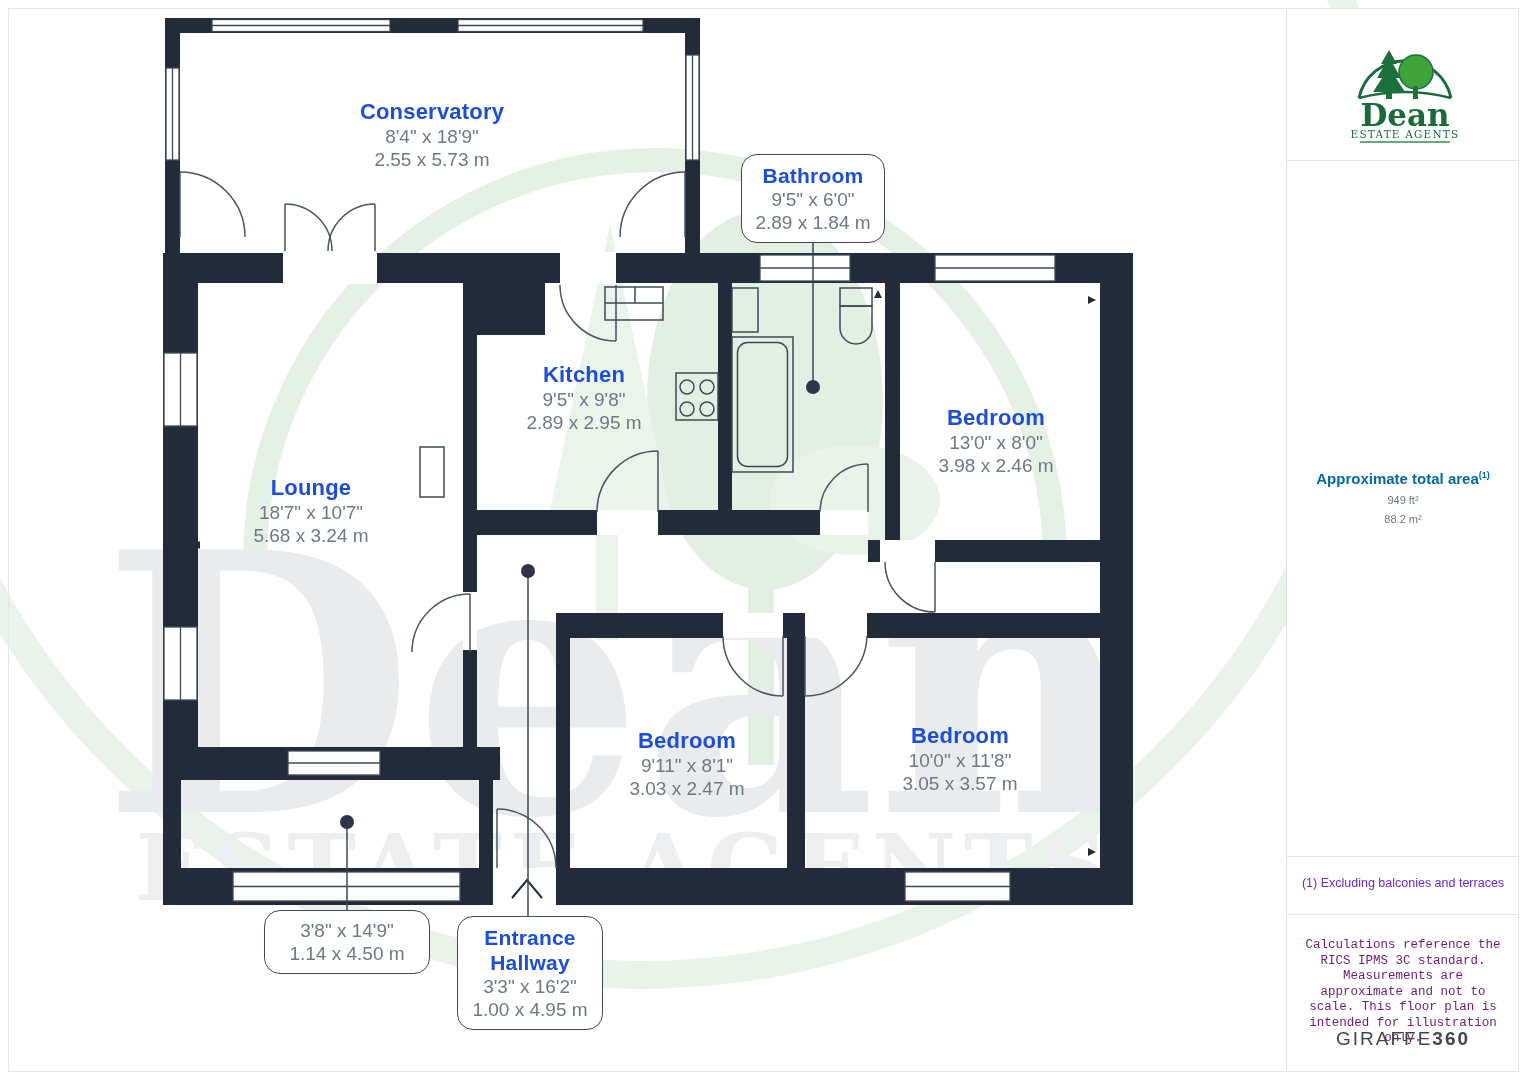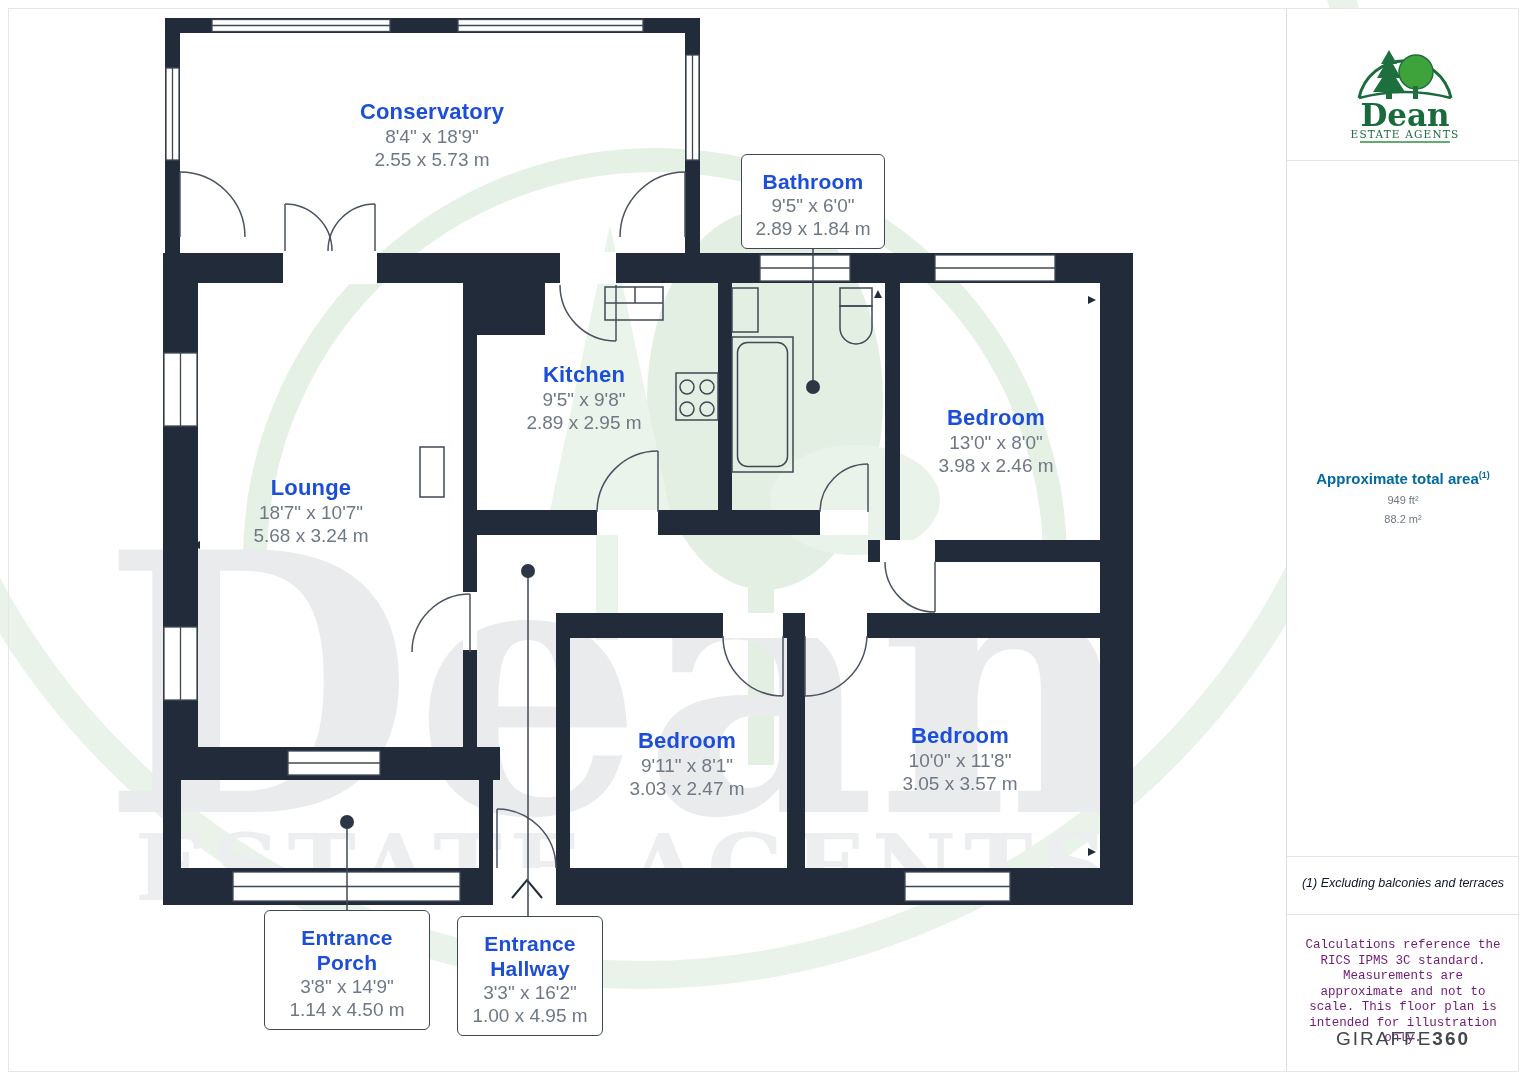--- a/index.html
+++ b/index.html
@@ -8,34 +8,34 @@
     background:#ffffff;font-family:"Liberation Sans",sans-serif;
     -webkit-font-smoothing:antialiased;
   }
   .frame{position:absolute;left:8px;top:8px;right:8px;bottom:8px;
     border:1px solid #e4e7ea;pointer-events:none;z-index:40;}
   
   .plan-svg{position:absolute;left:0;top:0;z-index:5;}
   .room-label{position:absolute;transform:translateX(-50%);text-align:center;z-index:10;white-space:nowrap;}
   .room-title{font-size:22px;font-weight:700;color:#1d4ed8;line-height:27px;letter-spacing:.2px;}
   .room-dim{font-size:19px;color:#6f7885;line-height:23px;}
-  .callout{position:absolute;background:#ffffff;border:1.6px solid #3f4956;border-radius:6px;
-    text-align:center;z-index:12;padding:14px 8px 8px 8px;box-sizing:border-box;}
+  .callout{position:absolute;background:#ffffff;border:1.6px solid #3f4956;border-radius:16px;
+    text-align:center;z-index:12;padding:8px 8px 8px 8px;box-sizing:border-box;}
   .callout .room-title{font-size:21px;line-height:25px;}
   .callout .room-dim{font-size:19px;line-height:23px;}
   
   .sidebar{position:absolute;left:1286px;top:9px;width:233px;height:1062px;background:#ffffff;z-index:20;}
   .vdivider{position:absolute;left:1286px;top:9px;width:1px;height:1062px;background:#dcdfe2;z-index:25;}
   .hline{position:absolute;left:1287px;width:232px;height:1px;background:#e2e5e8;z-index:25;}
   .area-block{position:absolute;left:1287px;top:462px;width:232px;text-align:center;z-index:26;}
   .area-label{font-size:15px;font-weight:700;color:#0369a1;margin-top:8px;}
   .area-label sup{font-size:9px;}
   .area-val{font-size:11px;color:#6e7680;margin-top:7px;}
   .footnote{position:absolute;left:1293px;top:876px;width:220px;text-align:center;
-    font-size:12.5px;color:#0f172a;z-index:26;font-style:italic;}
+    font-size:12.5px;color:#6d28d9;z-index:26;}
   .disclaimer{position:absolute;left:1300px;top:938px;width:206px;text-align:center;
     font-size:12.5px;line-height:15.5px;color:#701a75;z-index:26;font-family:Liberation Mono, monospace;}
   .giraffe{position:absolute;left:1287px;top:1028px;width:232px;text-align:center;
     font-size:19px;letter-spacing:2px;color:#41464d;z-index:26;}
   .giraffe b{font-weight:700;}
   .logo-svg{position:absolute;left:1349px;top:34px;z-index:26;}
 </style>
 </head>
 <body>
 
@@ -236,21 +236,20 @@
   <div class="room-dim">10'0" x 11'8"</div>
   <div class="room-dim">3.05 x 3.57 m</div>
 </div>
 
 <div class="callout" style="left:741px;top:154px;width:144px">
   <div class="room-title">Bathroom</div>
   <div class="room-dim">9'5" x 6'0"</div>
   <div class="room-dim">2.89 x 1.84 m</div>
 </div>
 <div class="callout" style="left:264px;top:910px;width:166px">
-  <div class="room-title">Entrance Porch</div>
   <div class="room-dim">3'8" x 14'9"</div>
   <div class="room-dim">1.14 x 4.50 m</div>
 </div>
 <div class="callout" style="left:457px;top:916px;width:146px">
   <div class="room-title" style="white-space:normal">Entrance Hallway</div>
   <div class="room-dim">3'3" x 16'2"</div>
   <div class="room-dim">1.00 x 4.95 m</div>
 </div>
 
 <div class="sidebar"></div>

